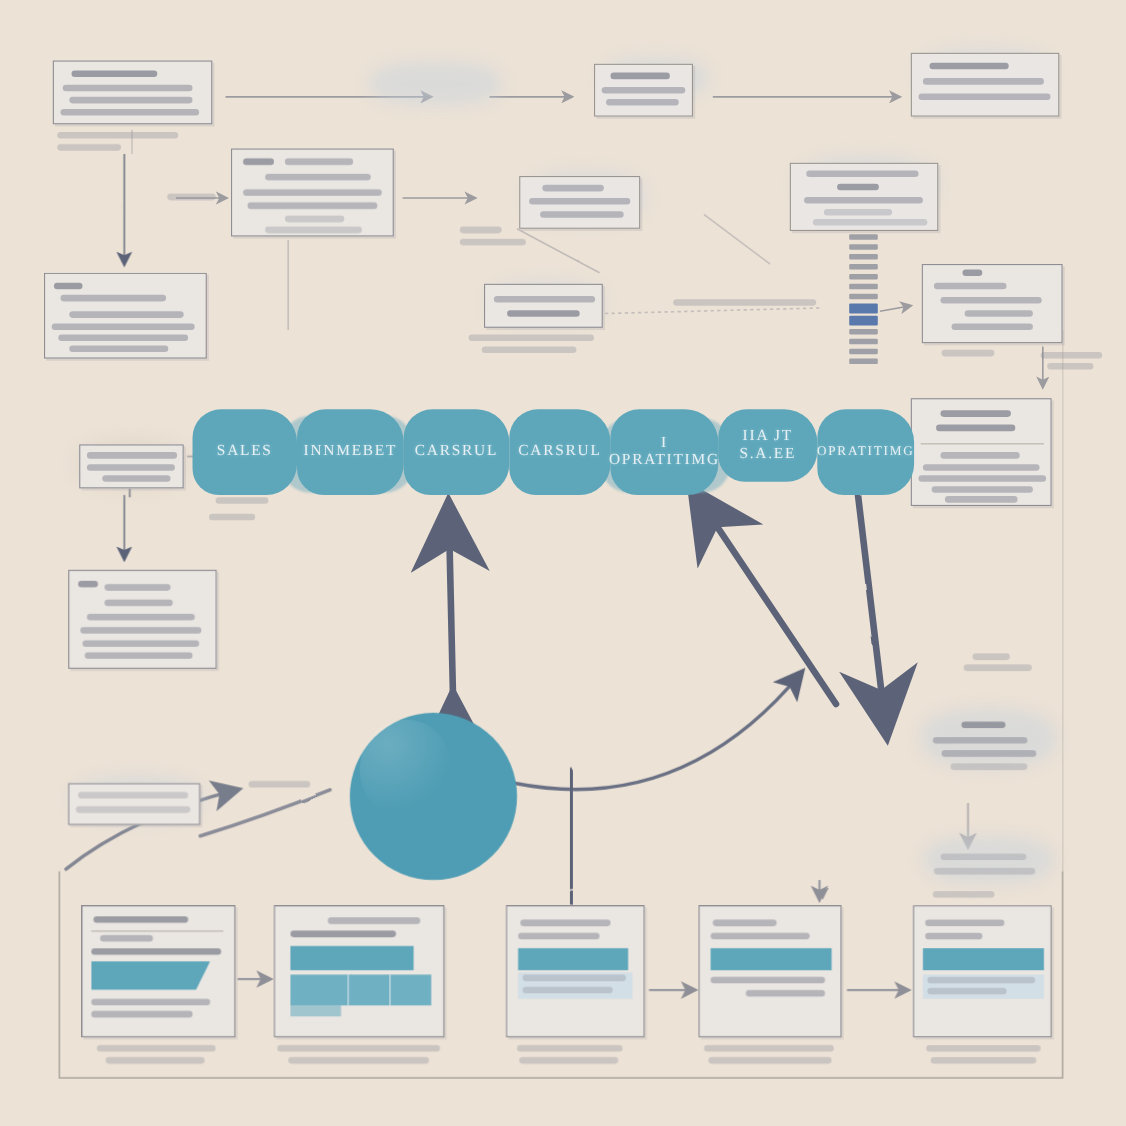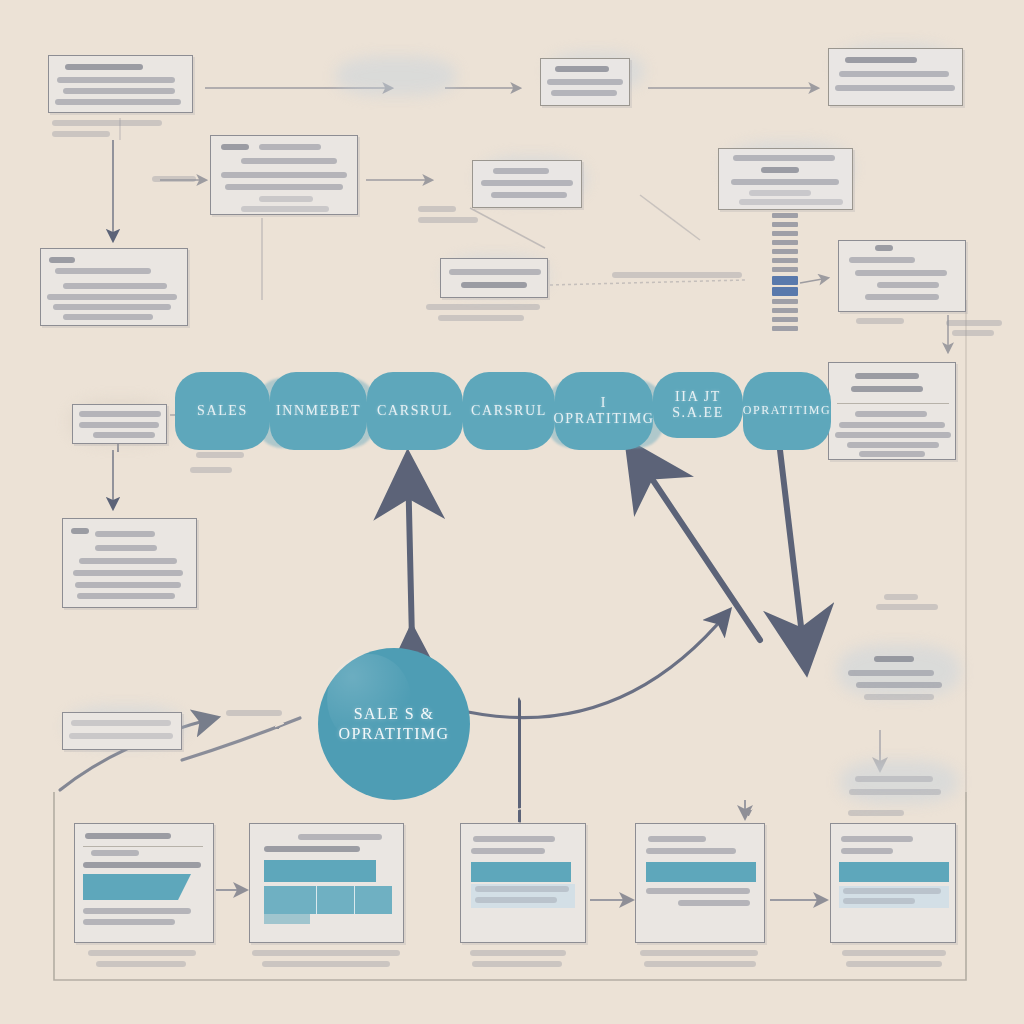--- a/index.html
+++ b/index.html
@@ -372,22 +372,20 @@
 <div class="chip" style="left:653px;top:372px;width:90px;height:66px;white-space:pre-line;">
   <span class="inner">IIA JT
 S.A.EE</span>
 </div>
 <div class="chip" style="left:743px;top:372px;width:88px;height:78px;font-size:12px;">
   <span class="inner">OPRATITIMG</span>
 </div>
 
 <div class="circle" style="left:318px;top:648px;width:152px;height:152px;white-space:pre-line;">
   <span class="sheen"></span>
-  <span style="position:relative;">SALE S &amp;
-OPRATITIMG</span>
 </div>
 
 <div class="box" style="left:74px;top:823px;width:140px;height:120px;">
   <span class="ptxt dark" style="left:10px;top:9px;width:86px;"></span>
   <span class="frameline" style="left:8px;top:22px;width:120px;height:1px;"></span>
   <span class="ptxt" style="left:16px;top:26px;width:48px;"></span>
   <span class="ptxt dark" style="left:8px;top:38px;width:118px;"></span>
   <div class="tealbar" style="left:8px;top:50px;width:108px;height:26px;clip-path:polygon(0 0,100% 0,88% 100%,0 100%);"></div>
   <span class="ptxt" style="left:8px;top:84px;width:108px;"></span>
   <span class="ptxt" style="left:8px;top:95px;width:92px;"></span>

